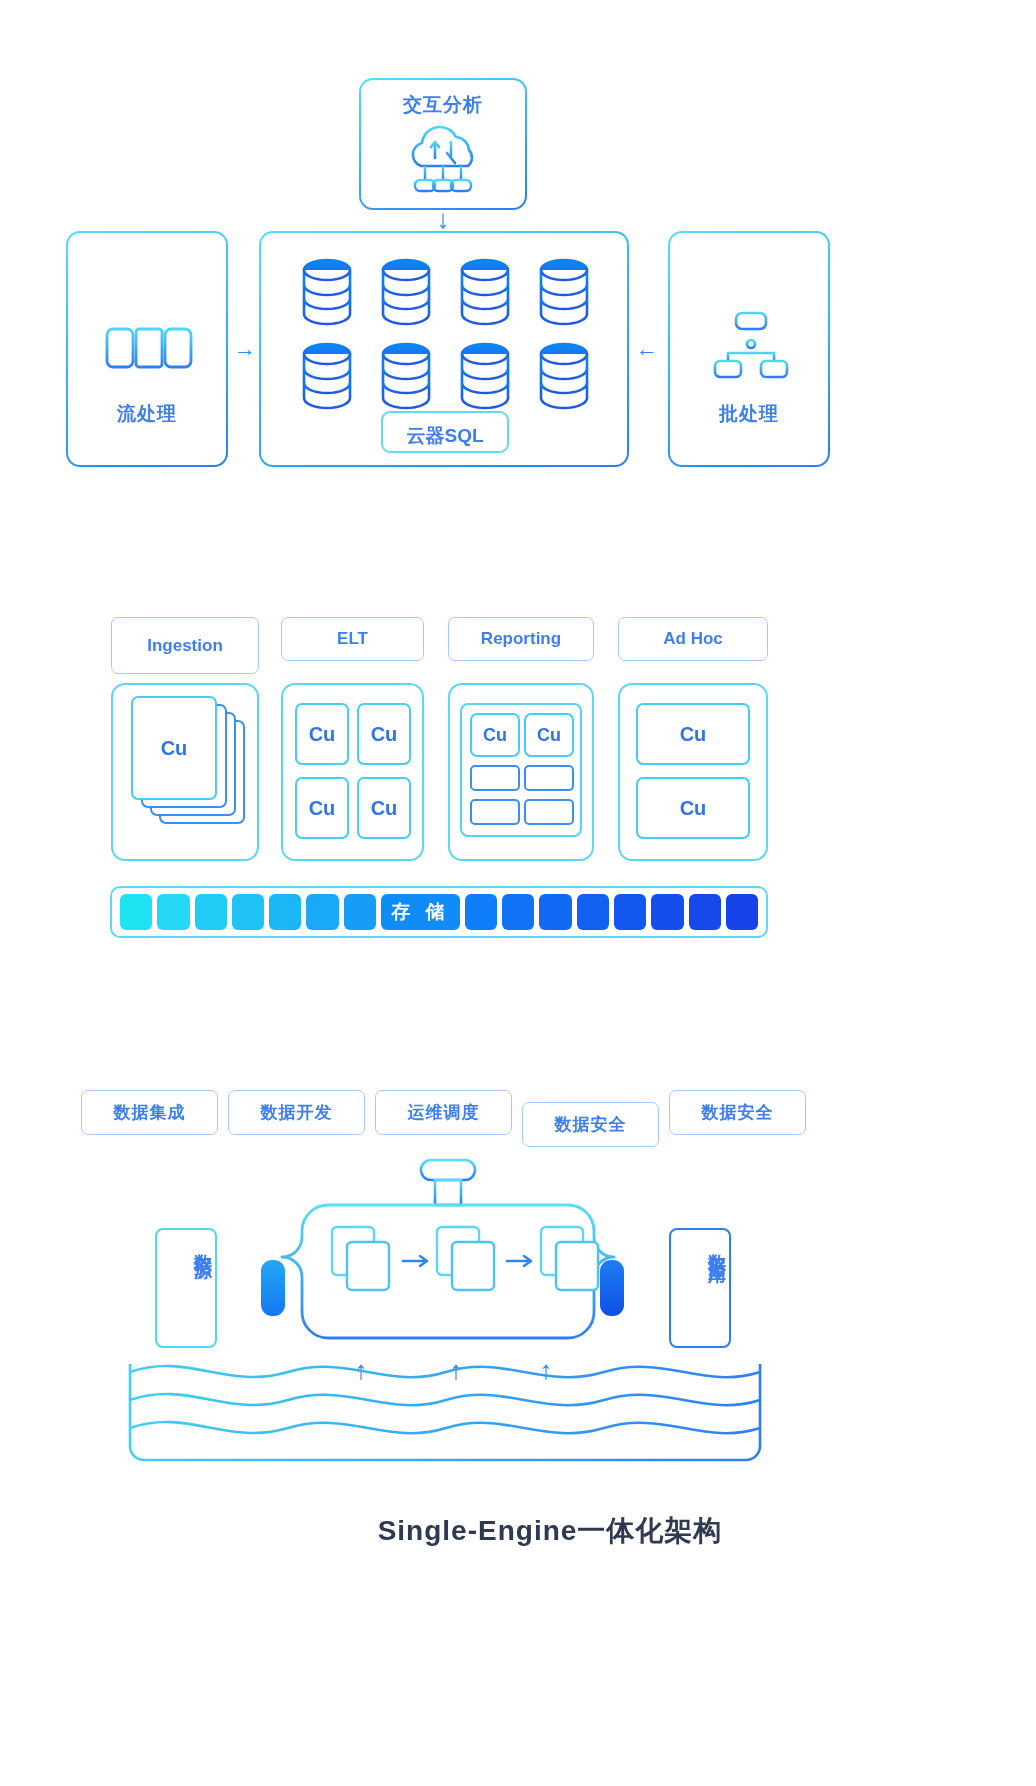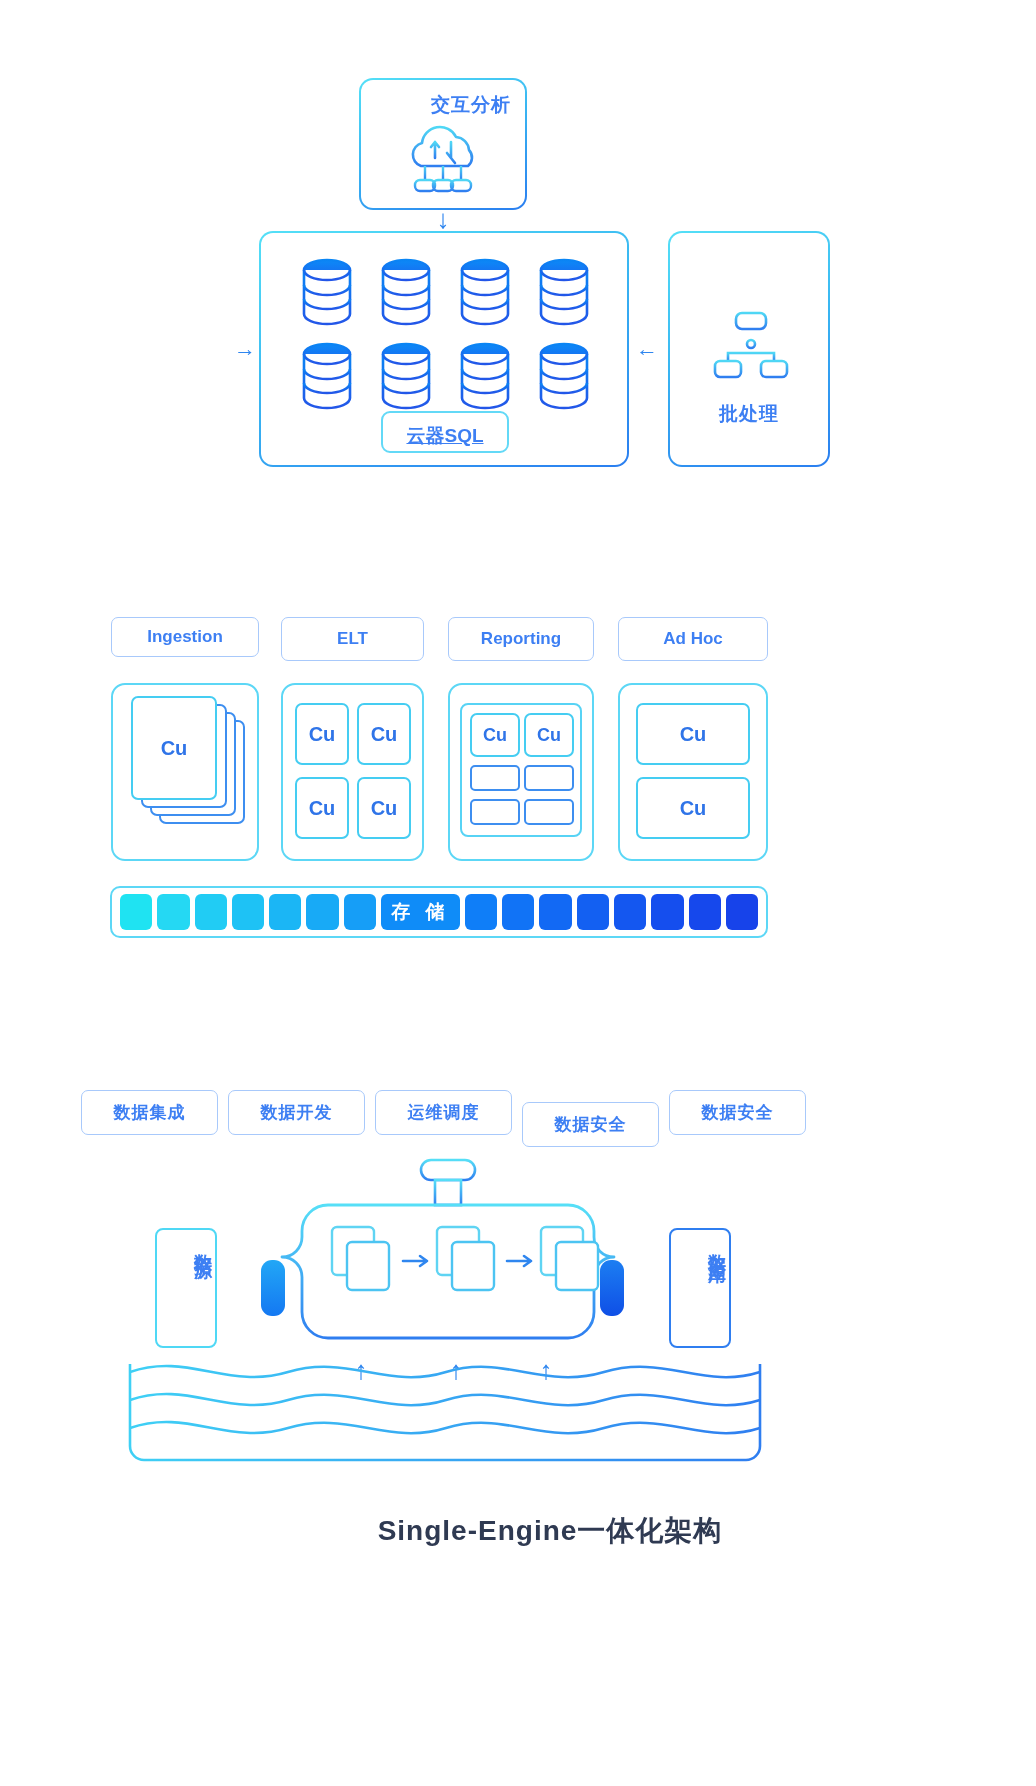--- a/index.html
+++ b/index.html
@@ -74,21 +74,21 @@
     writing-mode:vertical-rl;text-orientation:upright;
     letter-spacing:4px;
   }
 </style>
 </head>
 <body>
 
 <div class="stage">
 
   <div class="card grad" style="left:359px;top:78px;width:168px;height:132px;">
-    <div class="cnlabel" style="left:0;top:12px;width:100%;font-size:19px;padding-left:28px;">交互分析</div>
+    <div class="cnlabel" style="left:0;top:12px;width:100%;font-size:19px;">交互分析</div>
     <div class="abs" style="left:34px;top:40px;width:100px;height:80px;">
       <svg viewBox="0 0 100 80" width="100" height="80">
         <defs>
           <linearGradient id="gC" x1="0" y1="0" x2="0" y2="1">
             <stop offset="0" stop-color="#4fd8f5"></stop>
               <stop offset="1" stop-color="#2f7ef0"></stop>
           </linearGradient>
         </defs>
         <path d="M26 46 a12 12 0 0 1 1 -23 a18 18 0 0 1 34 -6 a14 14 0 0 1 13 13 a11 11 0 0 1 -1 16 z" fill="none" stroke="url(#gC)" stroke-width="2.6" stroke-linejoin="round"></path>
         <path d="M40 38 L40 22 M40 22 l-4 5 M40 22 l4 5" fill="none" stroke="url(#gC)" stroke-width="2.6" stroke-linecap="round"></path>
@@ -96,20 +96,38 @@
         <path d="M30 46 L30 60 M48 46 L48 60 M66 46 L66 60" fill="none" stroke="url(#gC)" stroke-width="2.4"></path>
         <rect x="20" y="60" width="20" height="11" rx="5" fill="none" stroke="url(#gC)" stroke-width="2.4"></rect>
         <rect x="38" y="60" width="20" height="11" rx="5" fill="none" stroke="url(#gC)" stroke-width="2.4"></rect>
         <rect x="56" y="60" width="20" height="11" rx="5" fill="none" stroke="url(#gC)" stroke-width="2.4"></rect>
       </svg>
     </div>
   </div>
 
   <div class="arrow" style="left:429px;top:206px;width:28px;text-align:center;font-size:26px;line-height:26px;">↓</div>
 
+  <div class="card grad" style="left:66px;top:231px;width:162px;height:236px;">
+    <div class="abs" style="left:27px;top:72px;width:108px;height:80px;">
+      <svg viewBox="0 0 108 80" width="108" height="80">
+        <defs>
+          <linearGradient id="gS" x1="0" y1="0" x2="0" y2="1">
+            <stop offset="0" stop-color="#4fd8f5"></stop>
+              <stop offset="1" stop-color="#2f7ef0"></stop>
+          </linearGradient>
+        </defs>
+        <line x1="2" y1="12" x2="106" y2="12" stroke="url(#gS)" stroke-width="2.8" stroke-linecap="round"></line>
+        <rect x="12" y="24" width="26" height="38" rx="6" fill="none" stroke="url(#gS)" stroke-width="2.8"></rect>
+        <rect x="41" y="24" width="26" height="38" rx="3" fill="none" stroke="url(#gS)" stroke-width="2.8"></rect>
+        <rect x="70" y="24" width="26" height="38" rx="6" fill="none" stroke="url(#gS)" stroke-width="2.8"></rect>
+        <line x1="2" y1="72" x2="106" y2="72" stroke="url(#gS)" stroke-width="2.8" stroke-linecap="round"></line>
+      </svg>
+    </div>
+    <div class="cnlabel" style="left:0;top:168px;width:100%;font-size:19px;">流处理</div>
+  </div>
 
   <div class="arrow" style="left:232px;top:336px;width:26px;text-align:center;font-size:22px;">→</div>
 
   <div class="card grad" style="left:259px;top:231px;width:370px;height:236px;">
     <div class="abs" style="left:40px;top:24px;width:290px;height:160px;">
 
       <div class="db" style="left:0px;top:0px;">
         <svg viewBox="0 0 52 74">
             <defs>
               <linearGradient id="gd1" x1="0" y1="0" x2="0" y2="1">
@@ -188,21 +206,21 @@
             <ellipse cx="26" cy="13" rx="23" ry="10" fill="url(#gdf)"></ellipse>
           <path d="M3 13 v44 a23 10 0 0 0 46 0 v-44" fill="#fff" stroke="url(#gd1)" stroke-width="2.6"></path>
           <ellipse cx="26" cy="13" rx="23" ry="10" fill="none" stroke="url(#gd1)" stroke-width="2.6"></ellipse>
           <path d="M3 28 a23 10 0 0 0 46 0" fill="none" stroke="url(#gd1)" stroke-width="2.6"></path>
           <path d="M3 42 a23 10 0 0 0 46 0" fill="none" stroke="url(#gd1)" stroke-width="2.6"></path>
           </svg>
       </div>
     </div>
 
     <div class="card" style="left:120px;top:178px;width:128px;height:42px;border-radius:9px;border-color:#63d9f7;">
-      <div class="cnlabel" style="left:0;top:10px;width:100%;font-size:19px;letter-spacing:0;text-decoration:underline;">云器SQL</div>
+      <div class="cnlabel" style="left:0;top:10px;width:100%;font-size:19px;letter-spacing:0;">云器SQL</div>
     </div>
   </div>
 
   <div class="arrow" style="left:634px;top:336px;width:26px;text-align:center;font-size:22px;">←</div>
 
   <div class="card grad" style="left:668px;top:231px;width:162px;height:236px;">
     <div class="abs" style="left:43px;top:78px;width:76px;height:74px;">
       <svg viewBox="0 0 76 74" width="76" height="74">
         <defs>
             <linearGradient id="gB" x1="0" y1="0" x2="0" y2="1">
@@ -215,21 +233,21 @@
         <circle cx="38" cy="33" r="4" fill="none" stroke="url(#gB)" stroke-width="2.6"></circle>
         <path d="M15 50 L15 42 L61 42 L61 50" fill="none" stroke="url(#gB)" stroke-width="2.6"></path>
         <line x1="38" y1="37" x2="38" y2="42" stroke="url(#gB)" stroke-width="2.6"></line>
         <rect x="2" y="50" width="26" height="16" rx="5" fill="none" stroke="url(#gB)" stroke-width="2.6"></rect>
         <rect x="48" y="50" width="26" height="16" rx="5" fill="none" stroke="url(#gB)" stroke-width="2.6"></rect>
       </svg>
     </div>
     <div class="cnlabel" style="left:0;top:168px;width:100%;font-size:19px;">批处理</div>
   </div>
 
-  <div class="pill" style="left:111px;top:617px;width:148px;height:40px;font-size:17px;">
+  <div class="pill" style="left:111px;top:617px;width:148px;height:57px;font-size:17px;">
     <span>Ingestion</span>
   </div>
   <div class="pill" style="left:281px;top:617px;width:143px;height:44px;font-size:17px;">
     <span>ELT</span>
   </div>
   <div class="pill" style="left:448px;top:617px;width:146px;height:44px;font-size:17px;">
     <span>Reporting</span>
   </div>
   <div class="pill" style="left:618px;top:617px;width:150px;height:44px;font-size:17px;">
     <span>Ad Hoc</span>

